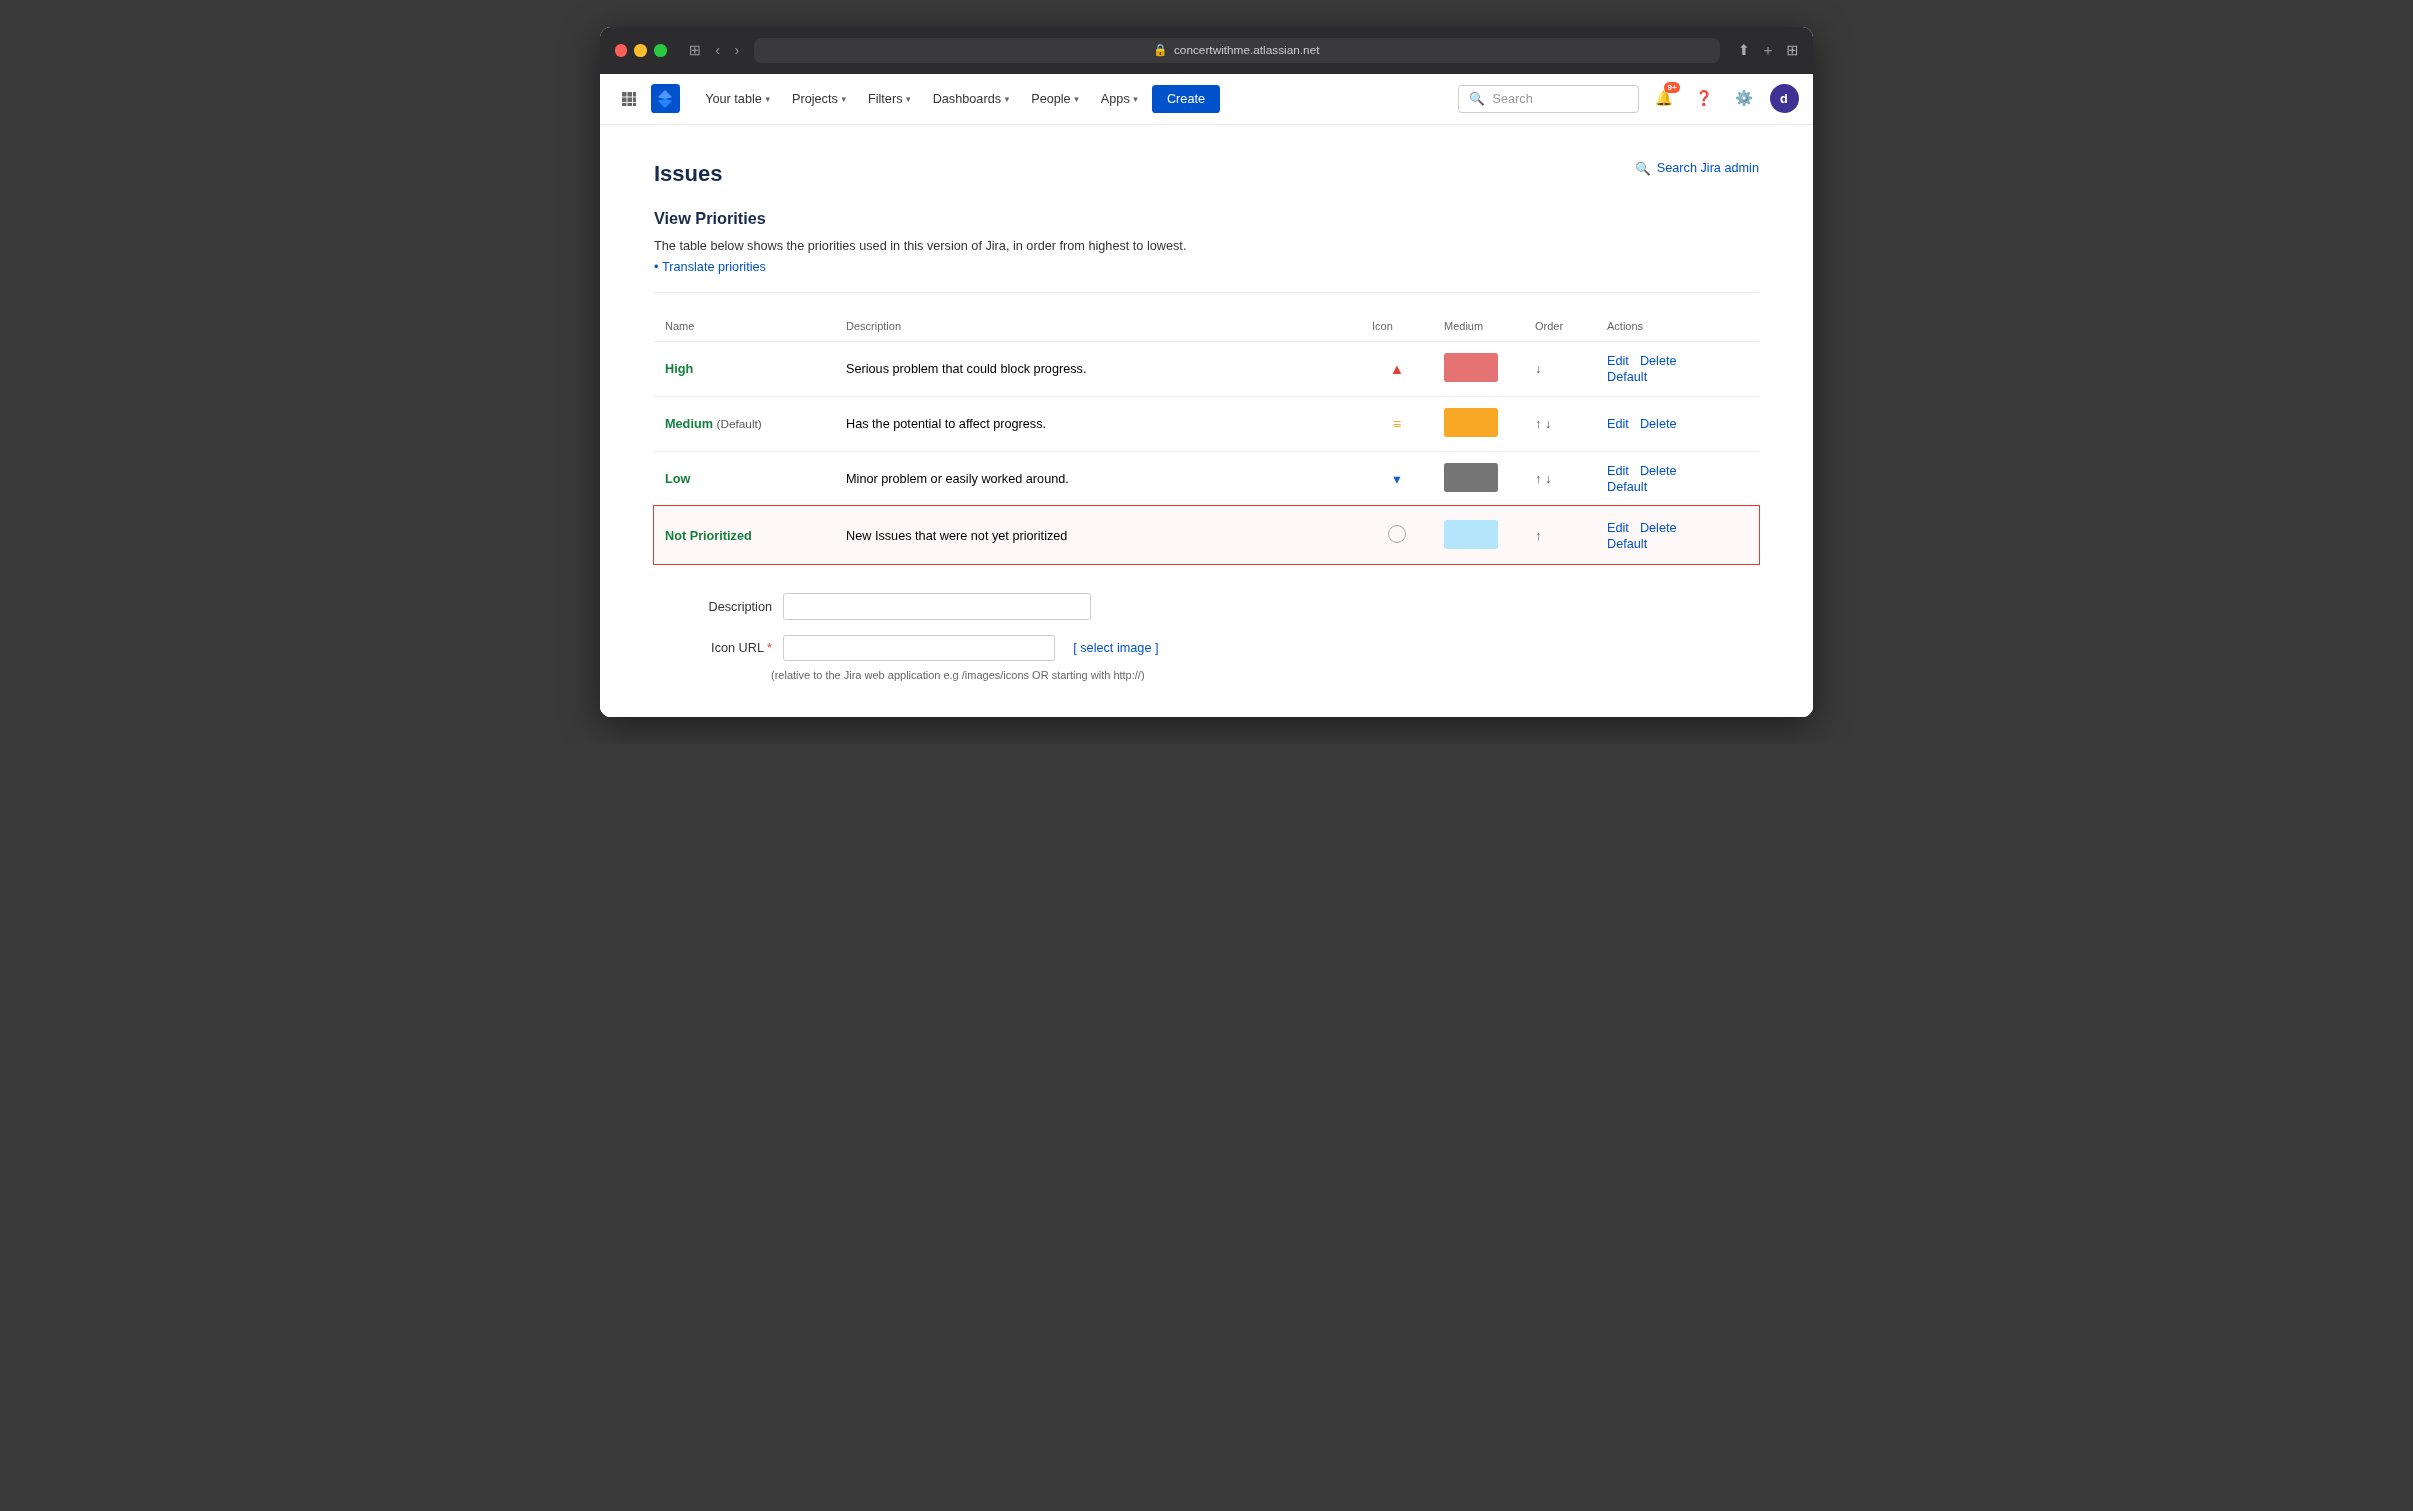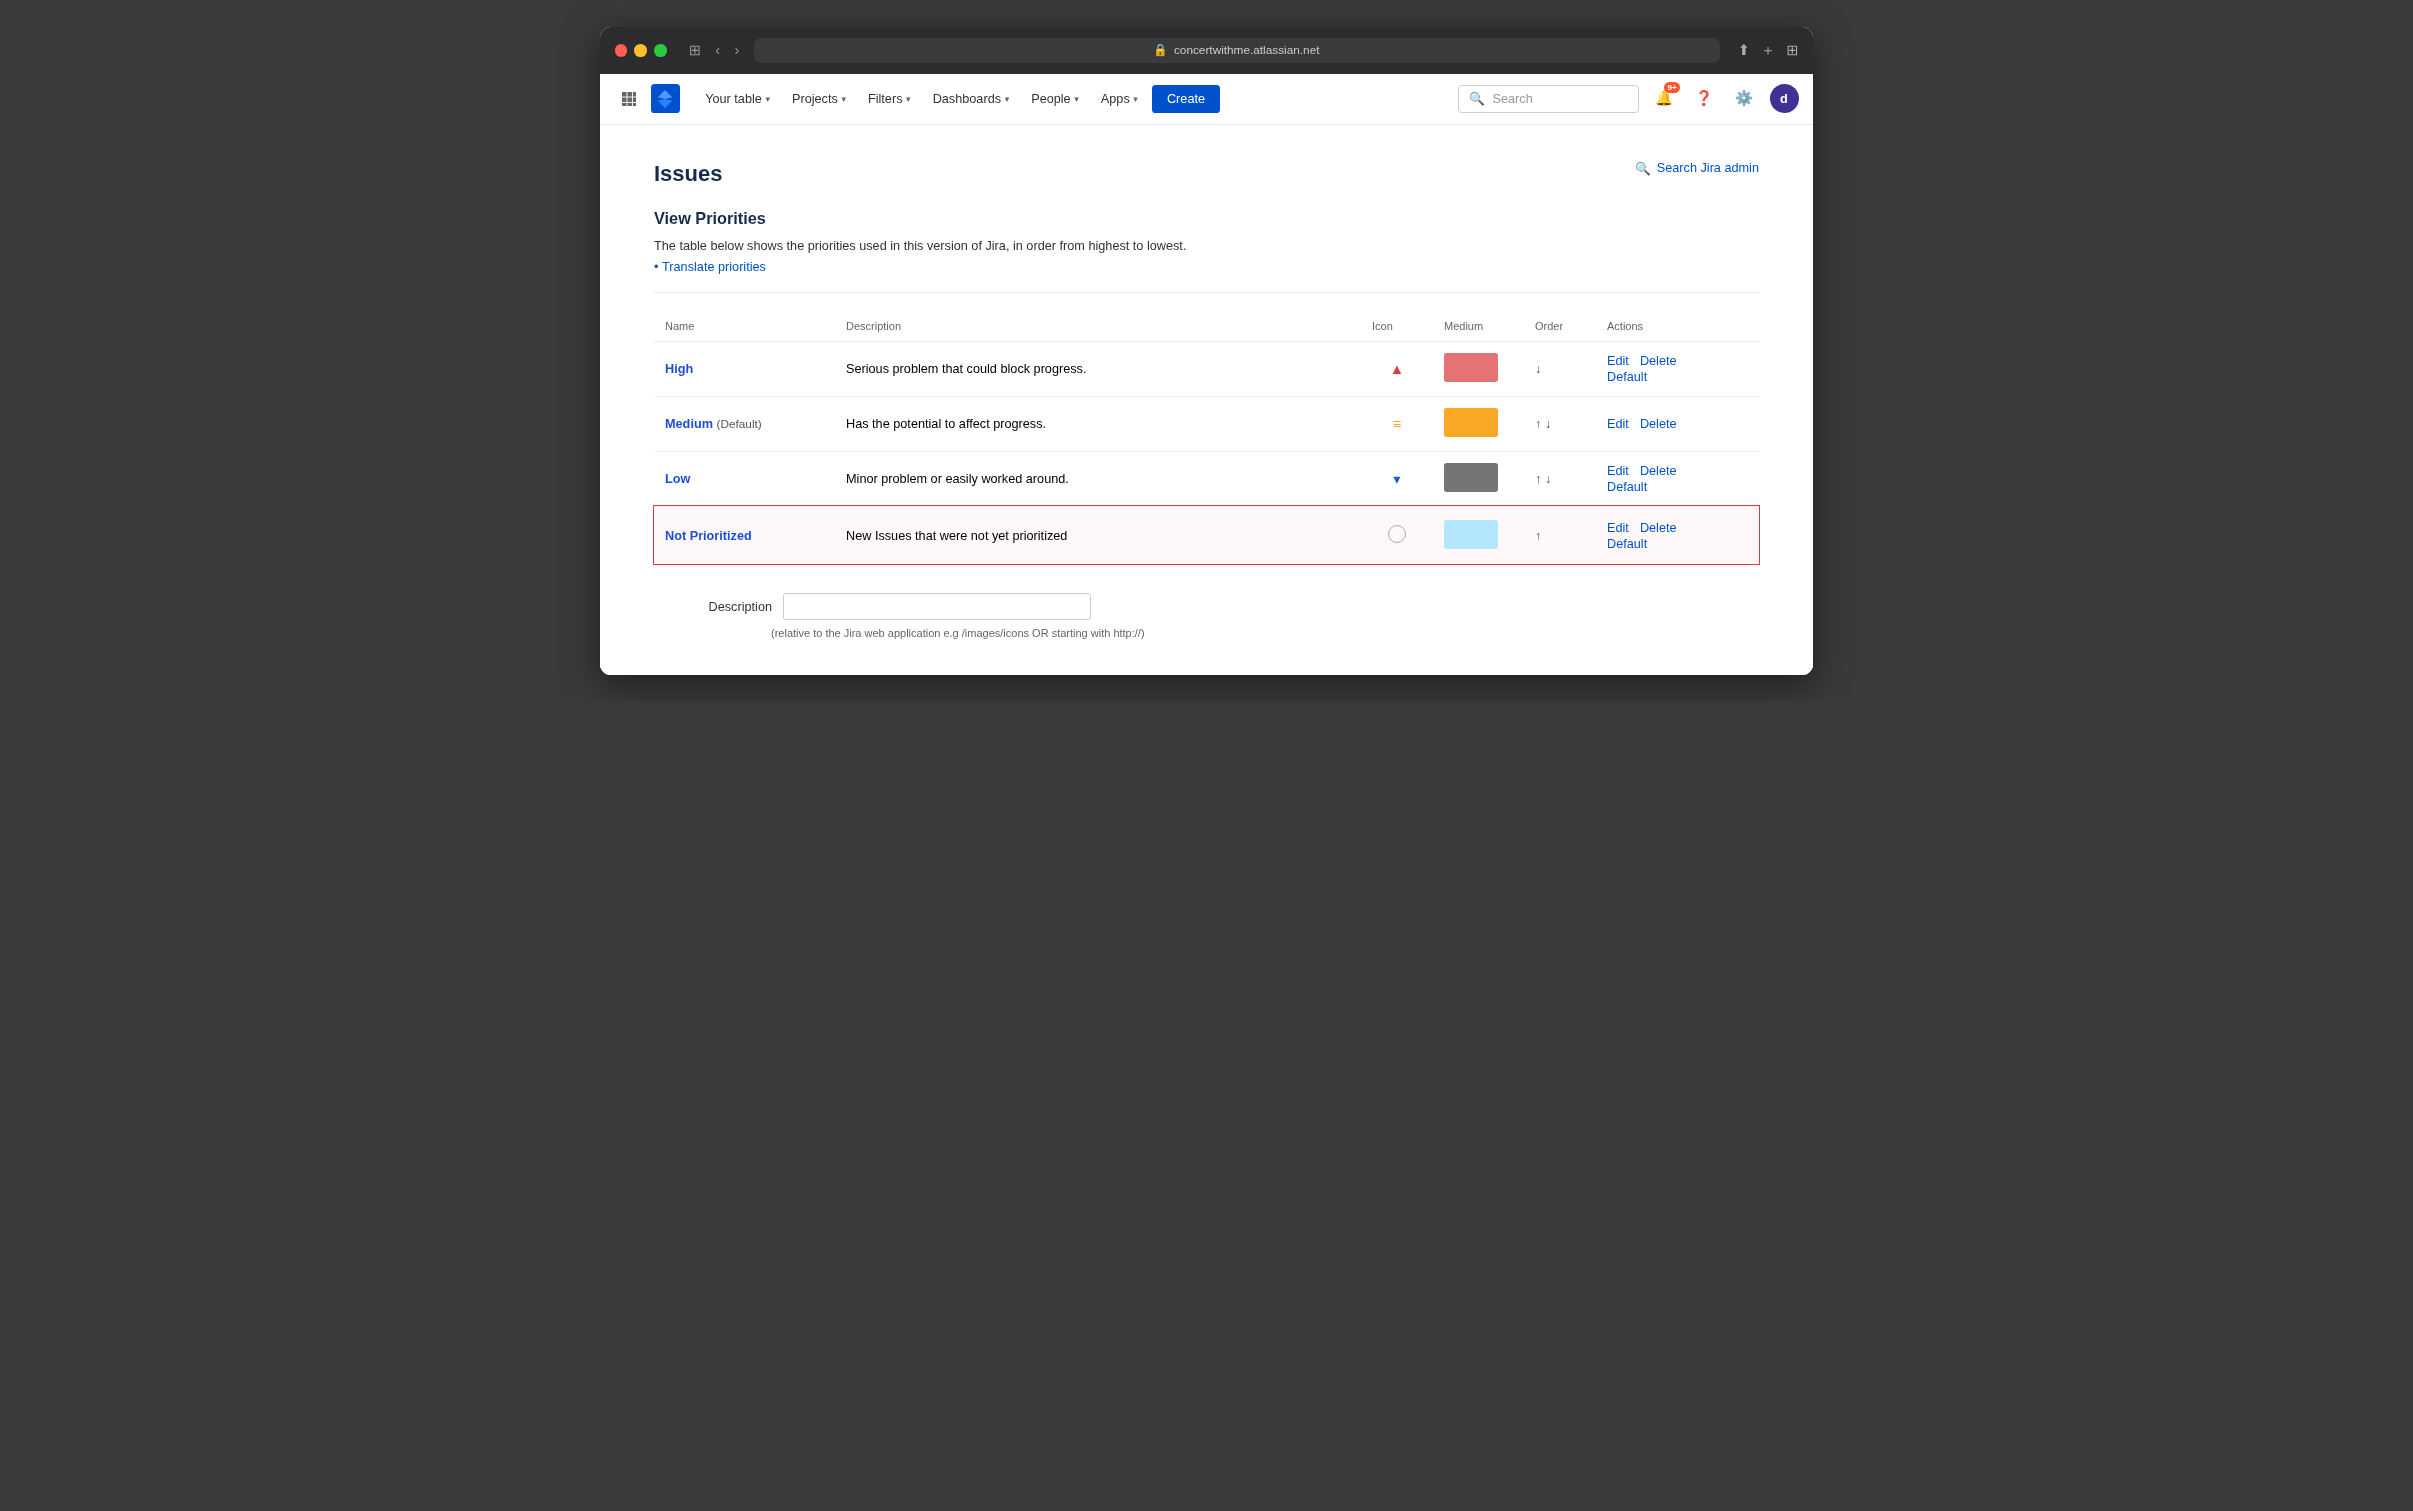--- a/index.html
+++ b/index.html
@@ -318,21 +318,21 @@
     .col-name { width: 181px; }
     .col-desc { flex: 1; }
     .col-icon { width: 72px; text-align: center; }
     .col-color { width: 91px; }
     .col-order { width: 72px; }
     .col-actions { width: 163px; }
 
     .priority-name {
       font-weight: 600;
       font-size: 12.7px;
-      color: #1d4ed8;
+      color: #15803d;
     }
 
     .default-label {
       font-weight: 400;
       color: #555;
       font-size: 11.8px;
     }
 
     .color-swatch {
       width: 54px;
@@ -717,19 +717,27 @@
 
       
       <div class="add-priority-section">
 
 
         <div class="form-row">
           <label class="form-label">Description</label>
           <input class="form-input form-input-wide" type="text" style="">
         </div>
 
+        <div class="form-row">
+          <label class="form-label">
+            <span>Icon URL</span>
+            <span class="required"> *</span>
+          </label>
+          <input class="form-input form-input-url" type="text" style="">
+          <a class="select-image-link">[ select image ]</a>
+        </div>
 
         <p class="icon-url-hint">(relative to the Jira web application e.g /images/icons OR starting with http://)</p>
       </div>
     </div>
   </div>
 </div>
 
 
 </body></html>

